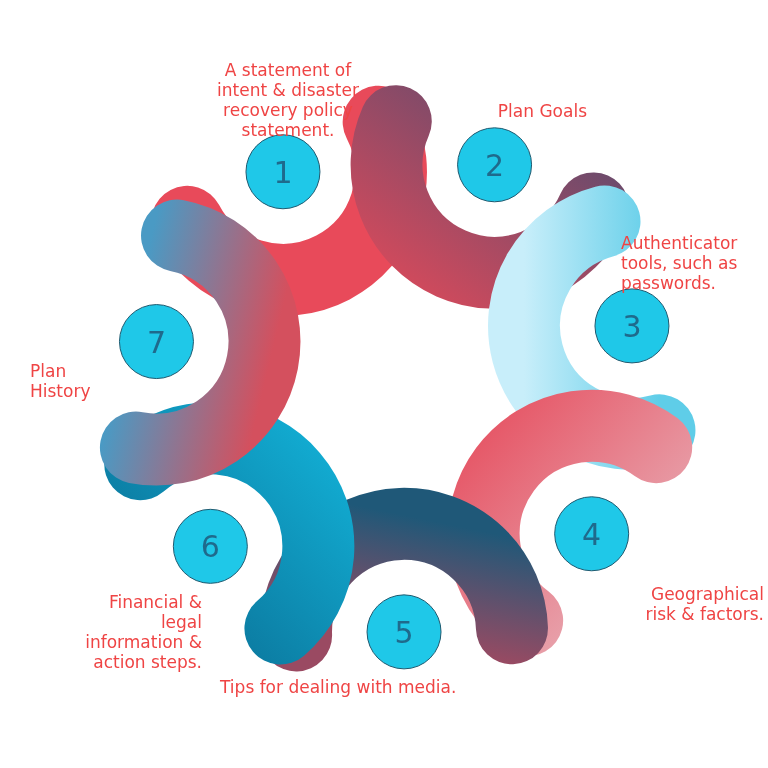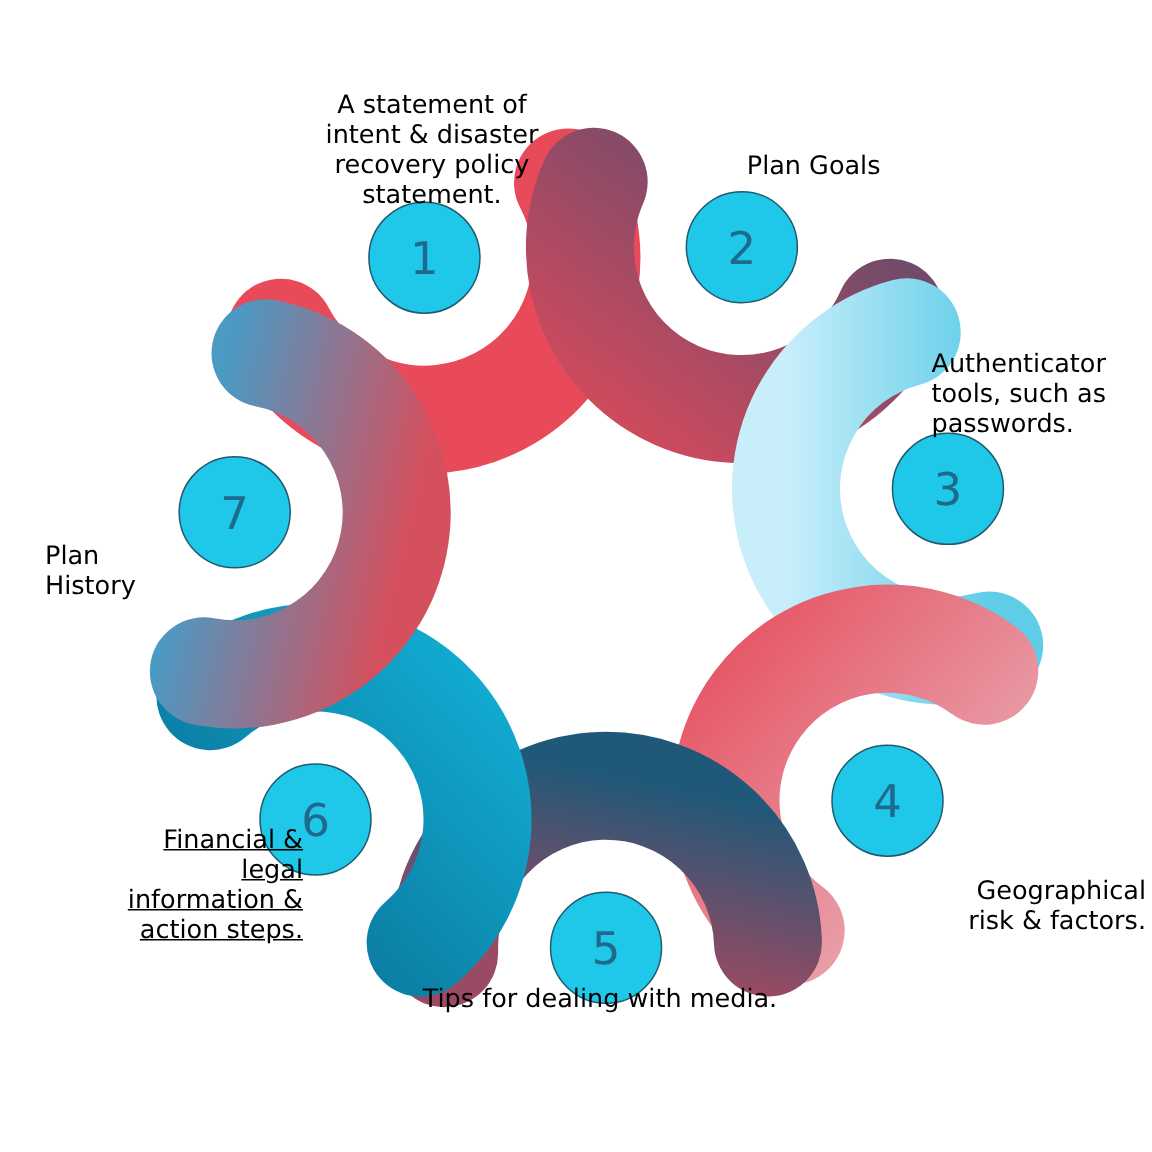--- a/index.html
+++ b/index.html
@@ -1,27 +1,27 @@
 <!DOCTYPE html>
 <html><head>
 <meta charset="utf-8">
 <style>
   html, body { margin: 0; padding: 0; background: #ffffff; }
   body { width: 768px; height: 768px; position: relative; overflow: hidden;
          font-family: "DejaVu Sans", sans-serif; }
   #diagram { position: absolute; left: 0; top: 0; width: 768px; height: 768px; }
-  .label { position: absolute; color: #000000; font-family: "DejaVu Sans", sans-serif;
+  .label { position: absolute; color: #ef4444; font-family: "DejaVu Sans", sans-serif;
            font-size: 17px; line-height: 20px; white-space: pre-line; }
   .num { font-family: "DejaVu Sans", sans-serif; font-size: 30px; fill: #1f6a8c; }
   #lbl-1 { left: 188px; top: 60px; width: 200px; text-align: center; }
   #lbl-2 { left: 447px; top: 101px; width: 140px; text-align: right; }
   #lbl-3 { left: 621px; top: 233px; width: 150px; text-align: left; }
   #lbl-4 { left: 604px; top: 584px; width: 160px; text-align: right; }
-  #lbl-5 { left: 220px; top: 656px; width: 360px; text-align: center; }
-  #lbl-6 { left: 40px; top: 550px; width: 162px; text-align: right; text-decoration: underline; }
+  #lbl-5 { left: 220px; top: 677px; width: 360px; }
+  #lbl-6 { left: 40px; top: 592px; width: 162px; text-align: right; }
   #lbl-7 { left: 30px; top: 361px; width: 86px; text-align: left; }
 </style>
 </head>
 <body>
 
 <svg id="diagram" viewBox="0 0 768 768" xmlns="http://www.w3.org/2000/svg">
   <defs id="grad-defs">
       <linearGradient id="grad-0" x1="0" y1="0" x2="1" y2="1">
         <stop offset="0" stop-color="#e84a5a"></stop>
         <stop offset="1" stop-color="#e84a5a"></stop>

